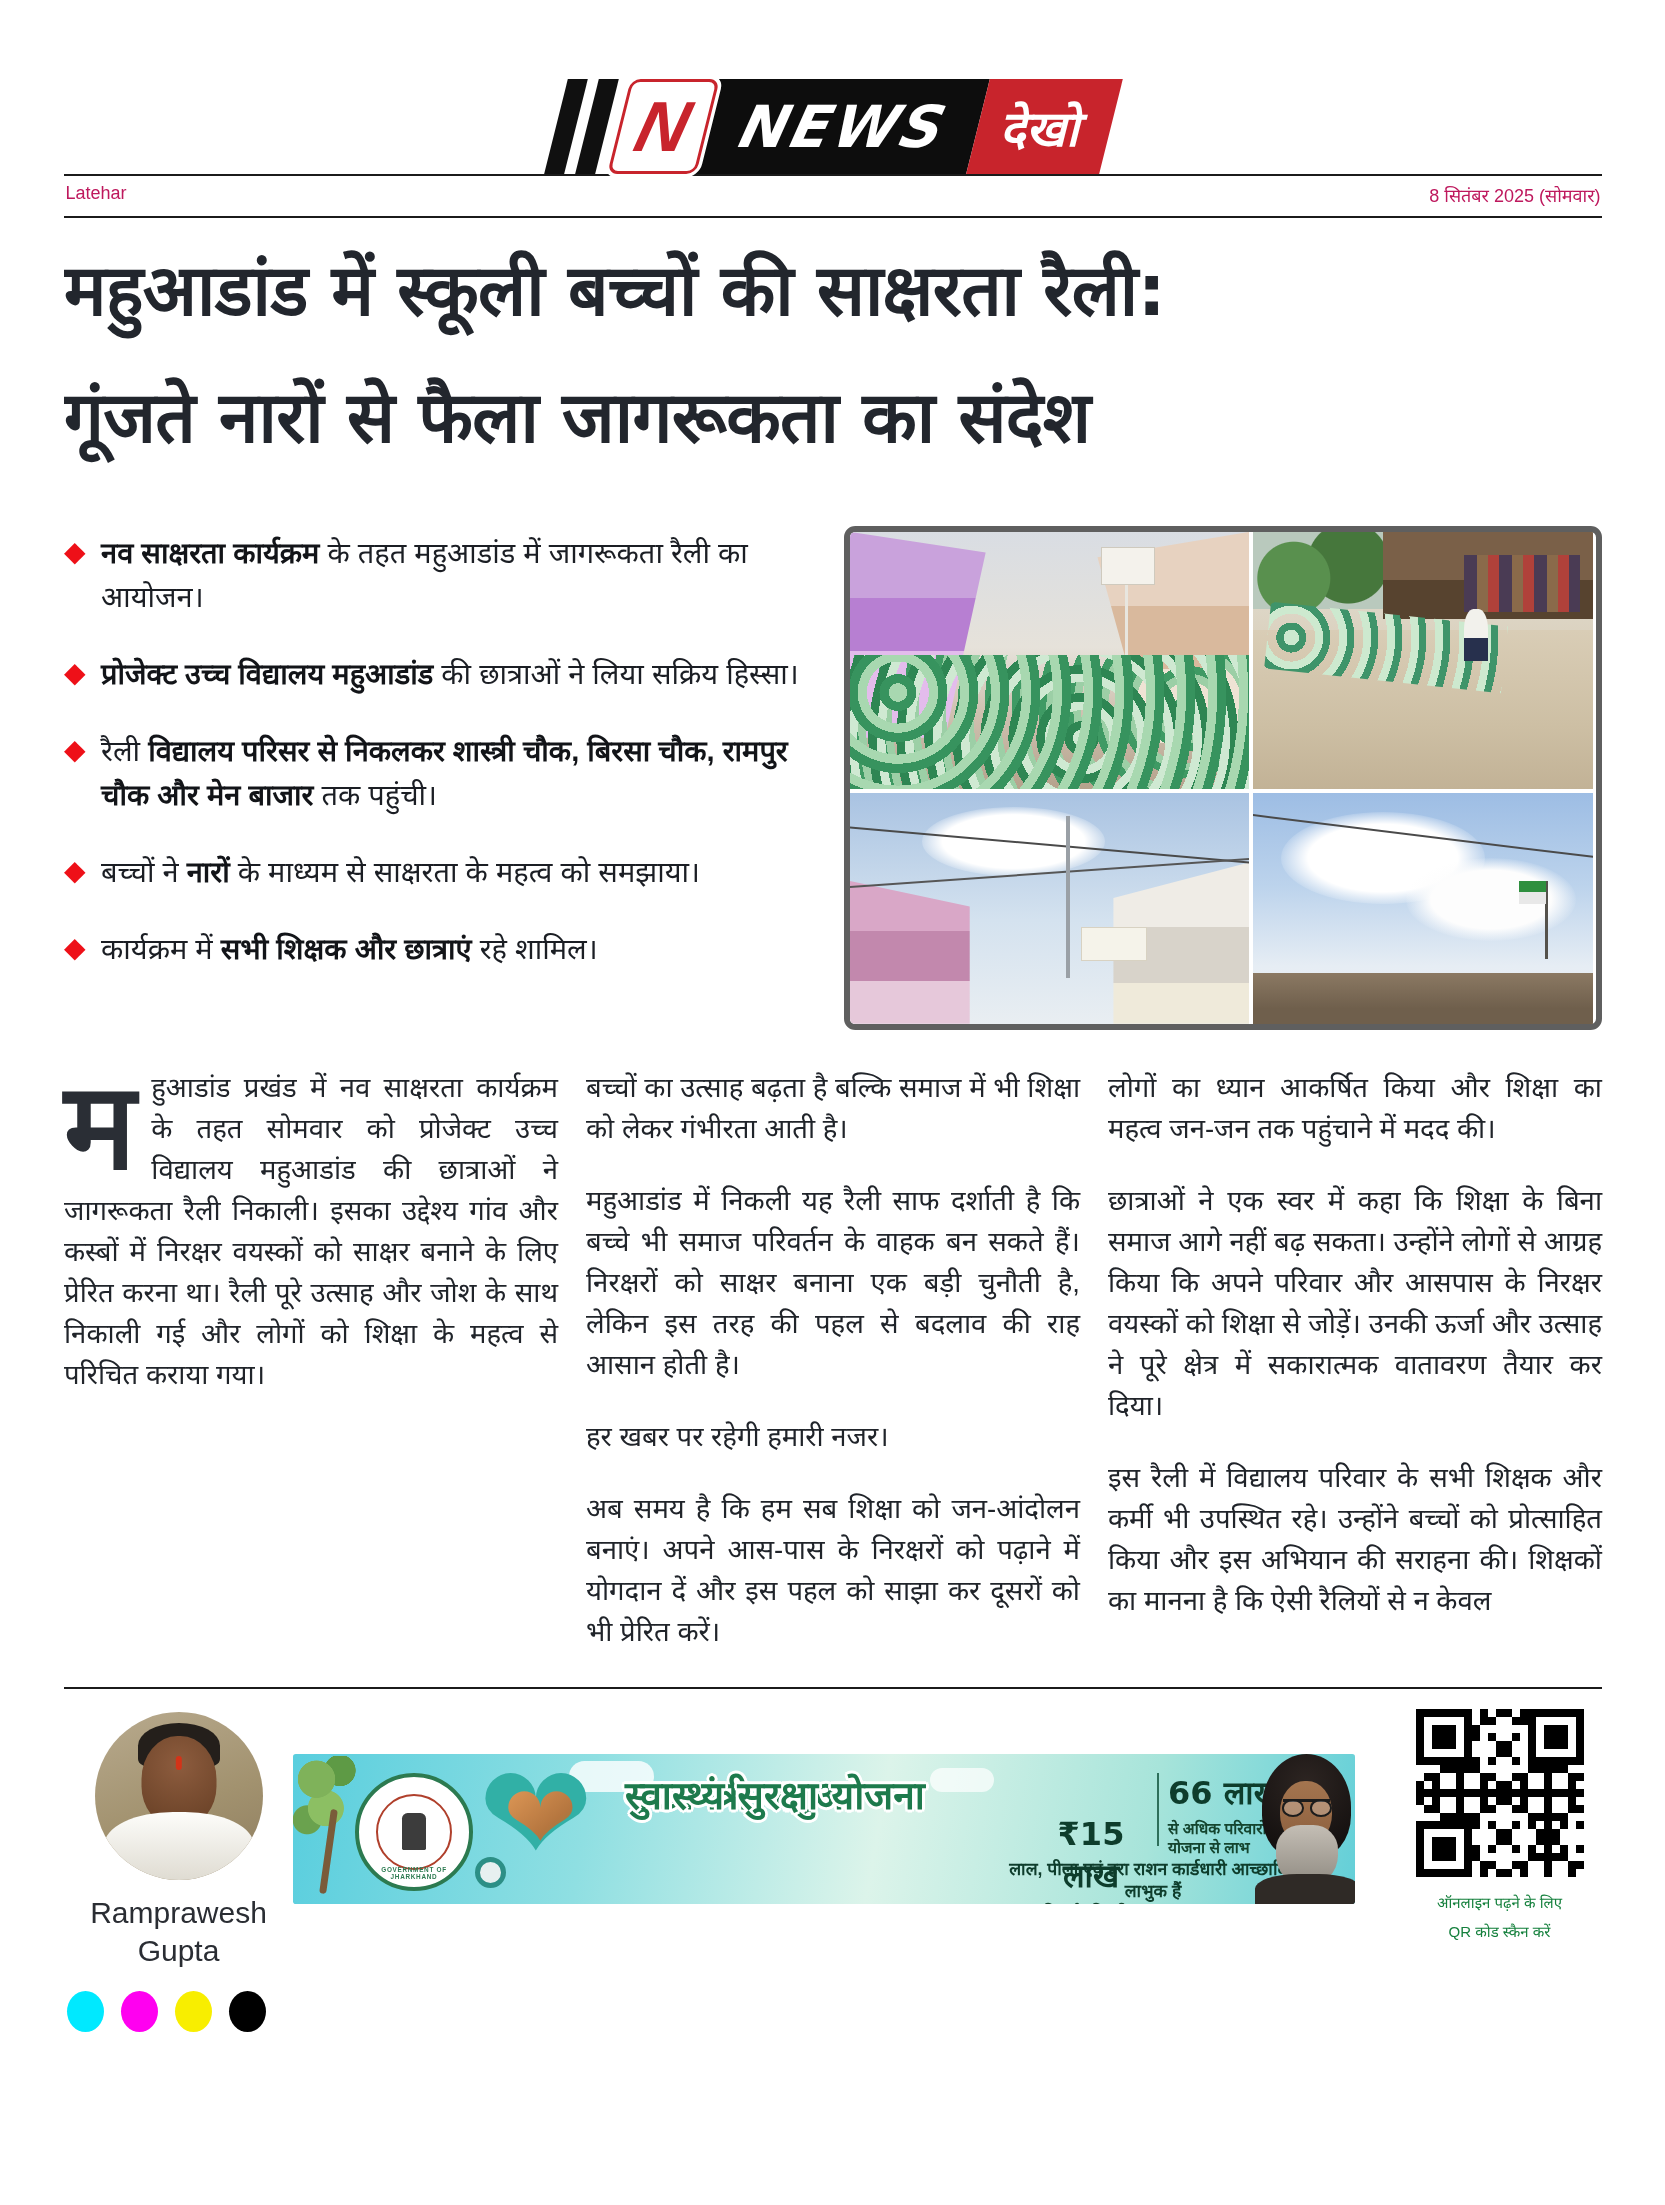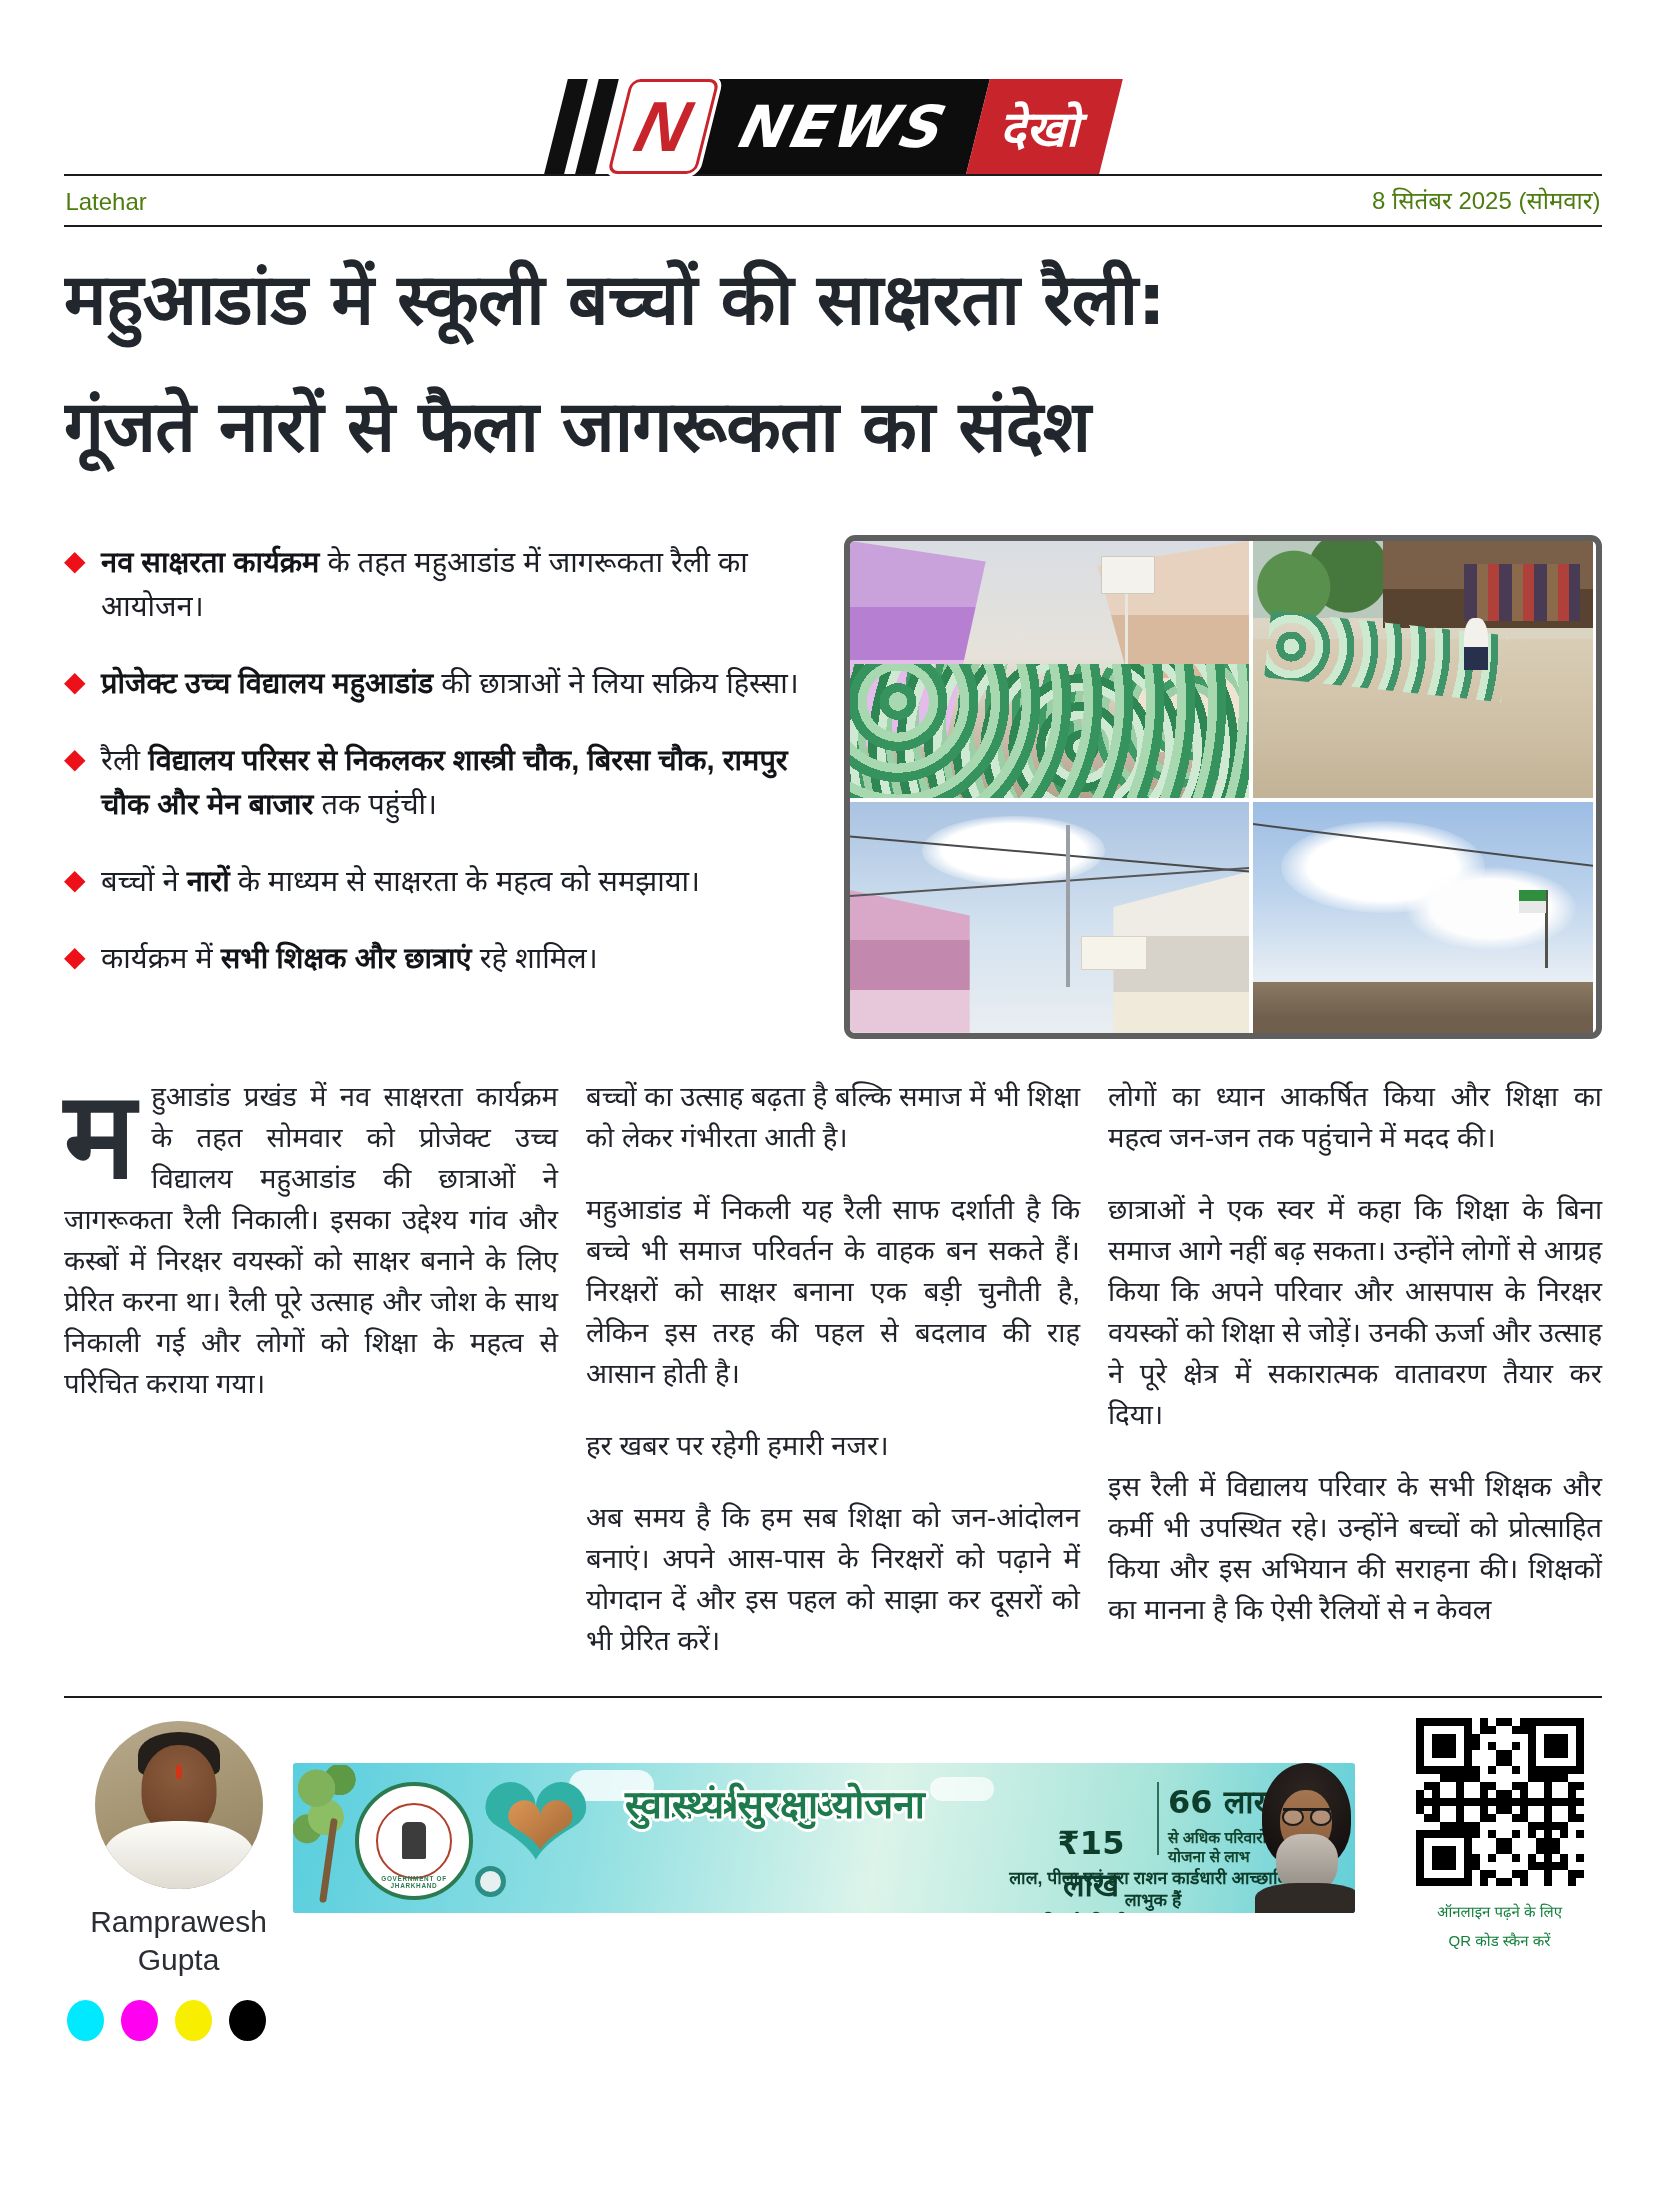--- a/index.html
+++ b/index.html
@@ -19,22 +19,22 @@
   .logo .nbox span{font-size:71px;font-weight:900;font-style:italic;color:#c8242c;}
   .logo .news{background:#0d0d0d;display:flex;align-items:center;padding:0 31px 0 41px;}
   .logo .news span{color:#fff;font-style:italic;font-weight:900;font-size:58px;letter-spacing:2.8px;
     font-family:"DejaVu Sans","Liberation Sans",sans-serif;}
   .logo .dekho{background:#c8242c;display:flex;align-items:center;padding:0 27px;}
   .logo .dekho span{color:#fff;font-weight:800;font-size:49px;}
 
   
   .rule{height:2.8px;background:#1b1b1b;}
   .rule.thin{height:2.1px;}
-  .dateline{display:flex;justify-content:space-between;align-items:flex-end;
-    padding:7px 1.4px 8.5px;font-size:24px;color:#4d7c0f;}
+  .dateline{display:flex;justify-content:space-between;align-items:flex-start;
+    padding:7px 1.4px 8.5px;font-size:18px;color:#be185d;}
 
   
   .kicker{margin-top:17px;font-size:27.5px;font-weight:700;color:#14171c;white-space:nowrap;overflow:hidden;}
   .headline{margin-top:8.5px;font-weight:900;color:#22262d;
     font-family:"DejaVu Sans","Liberation Sans",sans-serif;}
   .headline .hl{display:block;font-size:71px;line-height:127px;white-space:nowrap;overflow:hidden;letter-spacing:-0.7px;}
 
   
   .upper{display:flex;margin-top:45px;gap:27px;}
   .highlights{width:753px;list-style:none;padding:0;margin:5.6px 0 0;}

